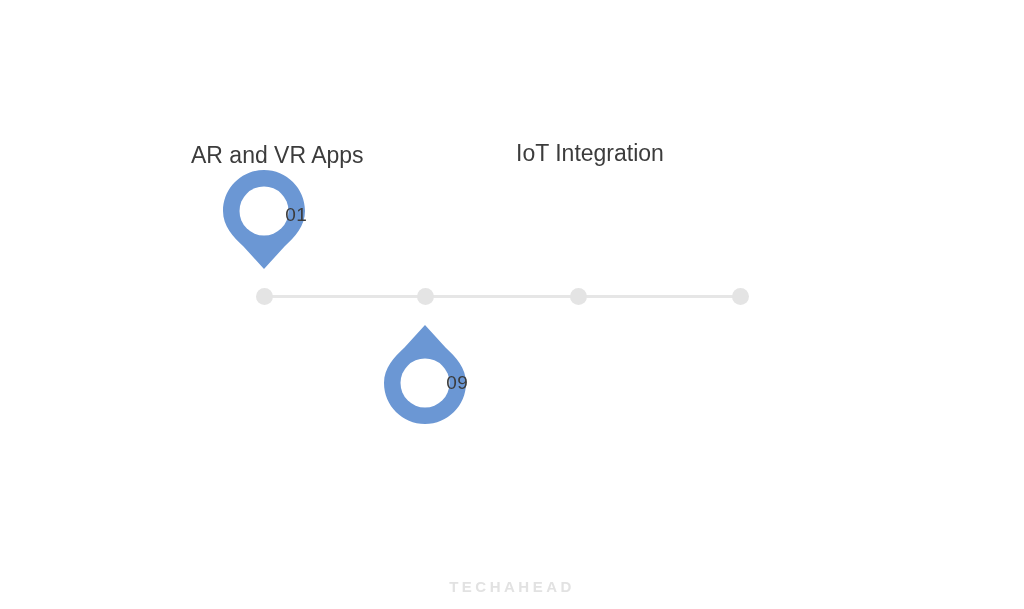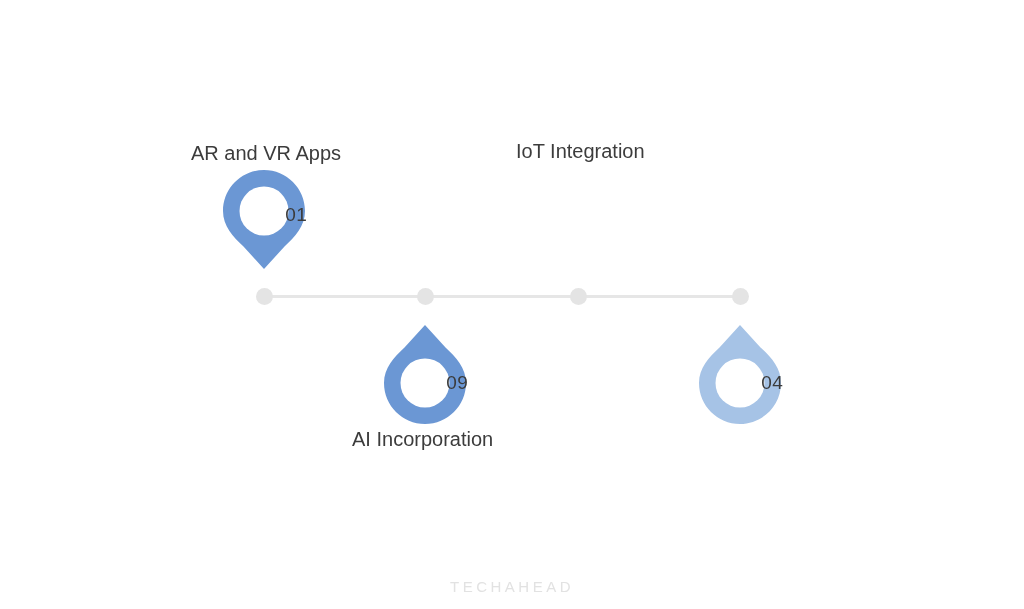--- a/index.html
+++ b/index.html
@@ -66,35 +66,35 @@
     font-family: "Liberation Sans", sans-serif;
   }
   
   .marker.tail-down .pin-number { top: 36px; }
   
   .marker.tail-up .pin-number { top: 50px; }
 
   
   .marker-label {
     position: absolute;
-    font-size: 20px;
+    font-size: 23px;
     color: #3c3c3c;
     white-space: nowrap;
     font-family: "Liberation Sans", sans-serif;
   }
 
   
   .watermark {
     position: absolute;
     left: 0;
     top: 578px;
     width: 1024px;
     text-align: center;
     font-size: 15px;
-    font-weight: normal;
+    font-weight: bold;
     letter-spacing: 3.5px;
     color: #e2e2e2;
     font-family: "Liberation Sans", sans-serif;
   }
 </style>
 </head>
 <body>
 
 <div id="infographic">
 
@@ -114,27 +114,19 @@
   </div>
   <div class="marker-label" style="left:191px; top:142px;">AR and VR Apps</div>
 
   <div class="marker tail-up" style="left:425px; top:322px;">
     <svg class="pin-svg" viewBox="0 0 86 104">
       <path d="M43 102 C20.4 102 2 83.6 2 61 C2 46 12 35 22.5 25.5 L43 3 L63.5 25.5 C74 35 84 46 84 61 C84 83.6 65.6 102 43 102 Z" fill="#6b97d4"></path>
       <circle cx="43" cy="61" r="24.5" fill="#ffffff"></circle>
     </svg>
     <div class="pin-number">09</div>
   </div>
-  <div class="marker-label" style="left:352px; top:428px;">AI Incorporation</div>
 
   <div class="marker-label" style="left:516px; top:140px;">IoT Integration</div>
 
-  <div class="marker tail-up" style="left:740px; top:322px;">
-    <svg class="pin-svg" viewBox="0 0 86 104">
-      <path d="M43 102 C20.4 102 2 83.6 2 61 C2 46 12 35 22.5 25.5 L43 3 L63.5 25.5 C74 35 84 46 84 61 C84 83.6 65.6 102 43 102 Z" fill="#a6c3e6"></path>
-      <circle cx="43" cy="61" r="24.5" fill="#ffffff"></circle>
-    </svg>
-    <div class="pin-number">04</div>
-  </div>
 
   <div class="watermark">TECHAHEAD</div>
 
 </div>
 
 </body></html>

